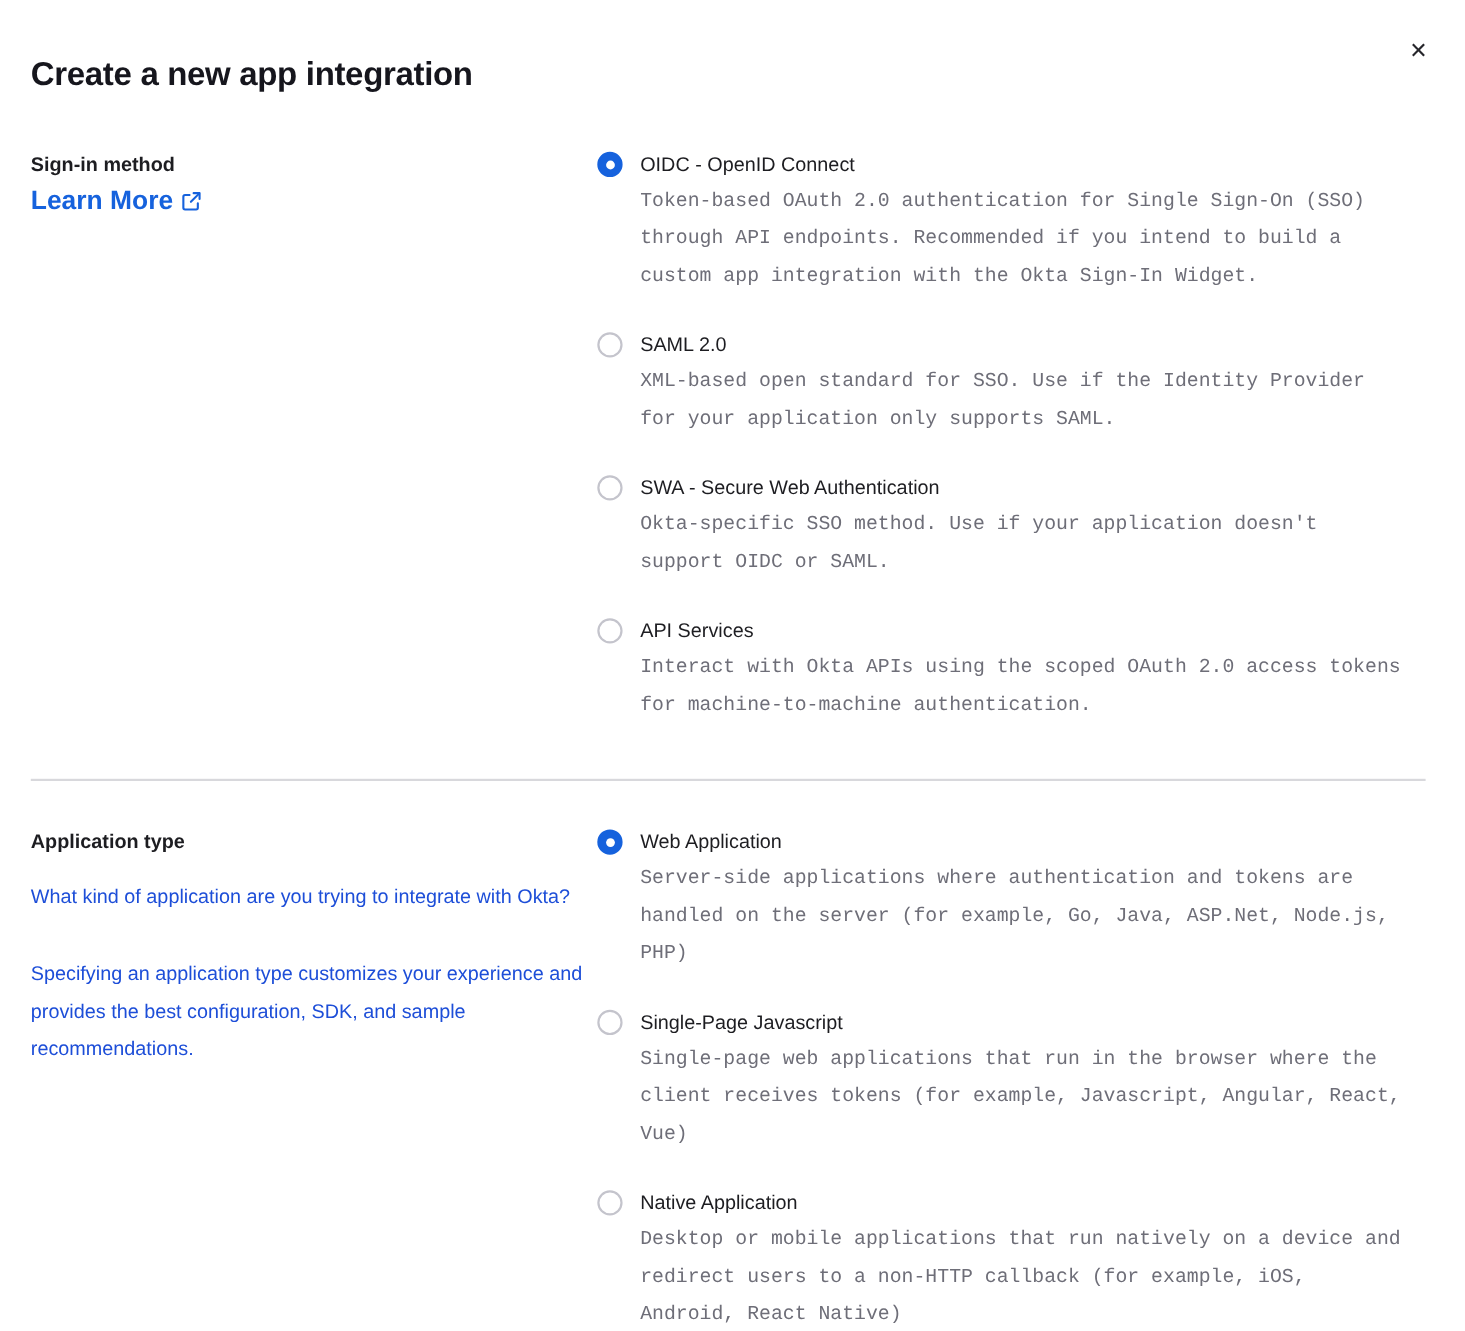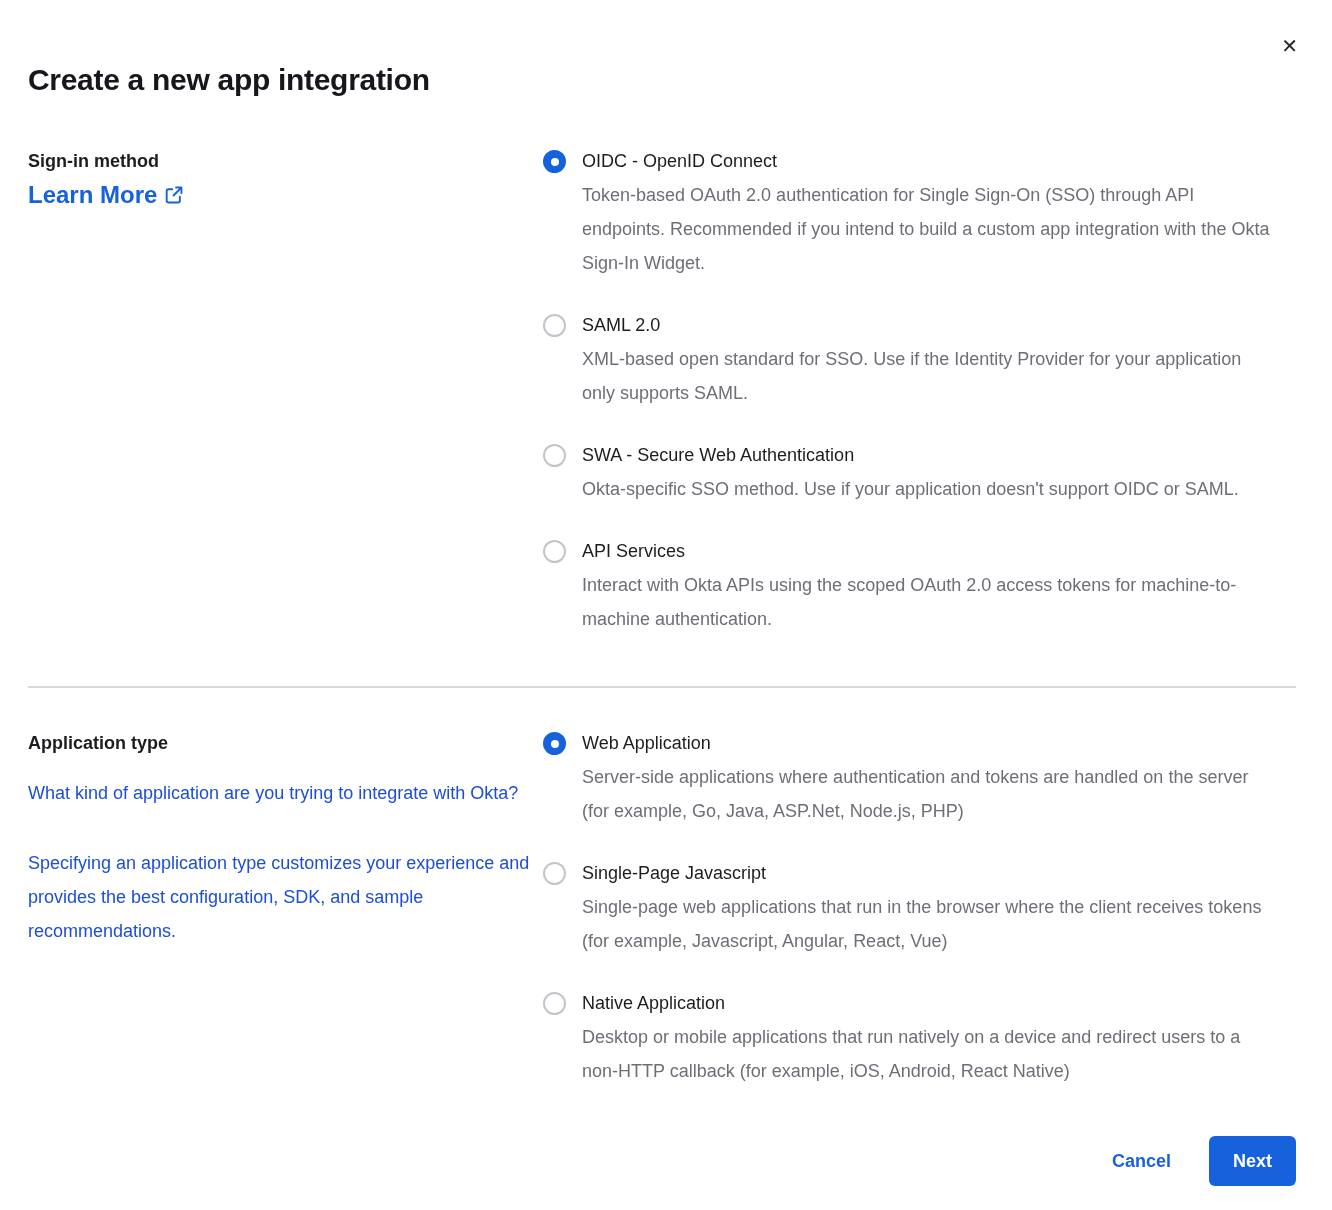--- a/index.html
+++ b/index.html
@@ -15,21 +15,21 @@
 
   .close-btn {
     position: absolute; top: 36px; right: 34px;
     background: none; border: none; cursor: pointer;
     font-size: 20px; line-height: 20px; color: #26262b;
     font-family: "DejaVu Sans", sans-serif;
   }
 
   h1.title {
     font-size: 30px; font-weight: 700; letter-spacing: -0.3px;
-    line-height: 40px; margin-top: 20px; margin-bottom: 44px; color: #16161d;
+    line-height: 40px; margin-top: 8px; margin-bottom: 44px; color: #16161d;
   }
 
   .section { display: grid; grid-template-columns: 515px 1fr; }
   .left-col { padding-right: 10px; }
 
   h2.section-label { font-size: 18px; font-weight: 700; color: #1d1d21; line-height: 34px; }
 
   .learn-more {
     display: inline-flex; align-items: center; gap: 8px;
     text-decoration: none;
@@ -52,21 +52,21 @@
   }
   .radio.checked { background: #1662dd; border-color: #1662dd; }
   .radio.checked::after {
     content: ""; position: absolute; left: 50%; top: 50%;
     width: 8px; height: 8px; border-radius: 50%;
     background: #ffffff; transform: translate(-50%, -50%);
   }
 
   .opt-text { margin-left: 16px; }
   .opt-label { font-size: 18px; color: #1d1d21; line-height: 34px; }
-  .opt-desc { font-size: 18px; color: #6e6e78; line-height: 34px; max-width: 695px; }
+  .opt-desc { font-size: 18px; color: #6e6e78; line-height: 34px; max-width: 695px; font-family: Liberation Mono, monospace; }
 
   hr.divider {
     border: none; border-top: 2px solid #d8d8dc;
     margin: 50px 0 38px 0;
   }
 
   .footer {
     display: flex; justify-content: flex-end; align-items: center;
     gap: 38px; margin-top: 48px;
   }

